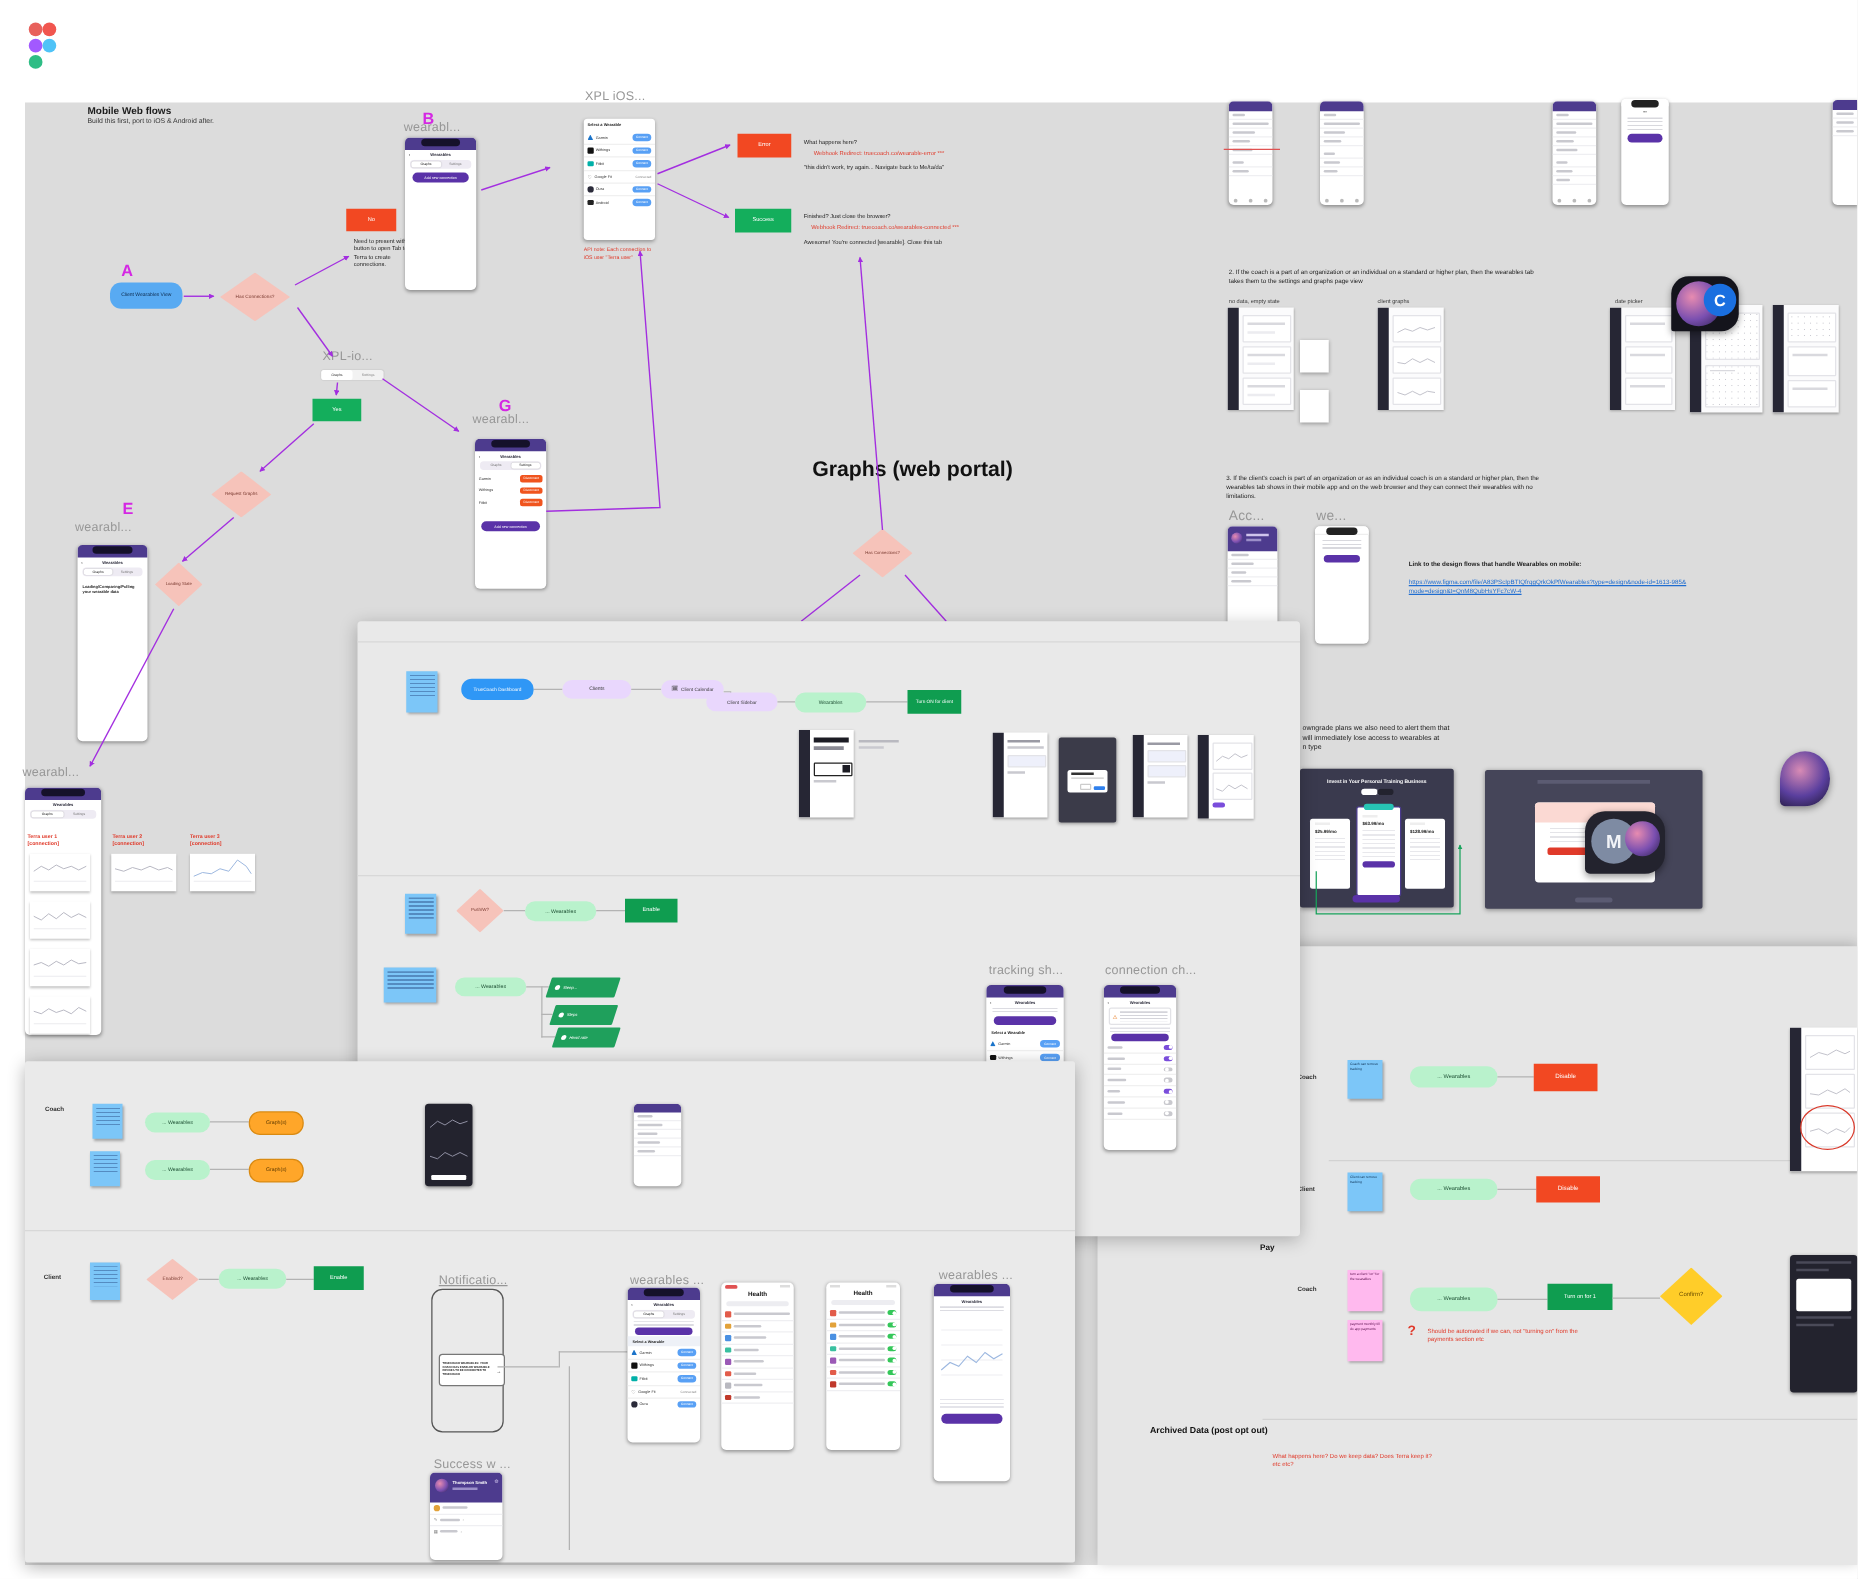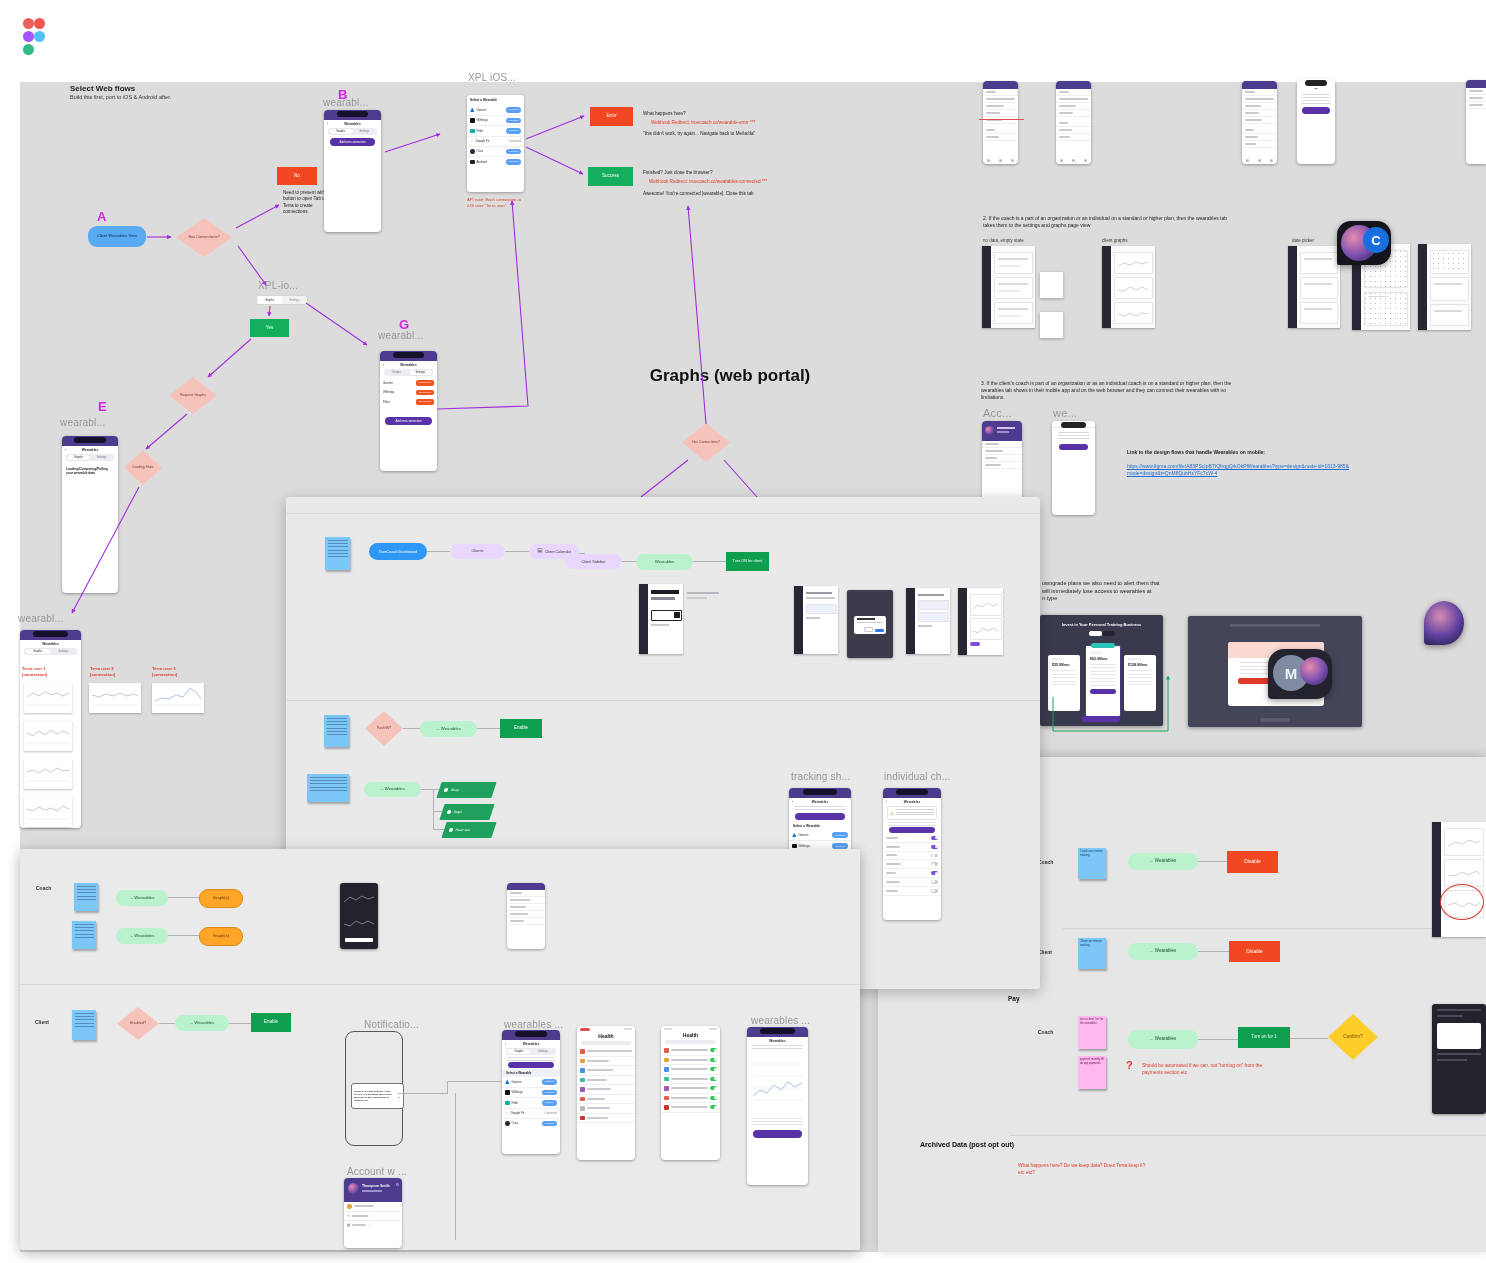--- a/index.html
+++ b/index.html
@@ -70,21 +70,21 @@
   <div class="abs" style="left:23px;top:18px;width:26px;height:40px;">
     <div class="abs" style="left:0;top:0;width:11px;height:11px;border-radius:50%;background:#e8615c;"></div>
     <div class="abs" style="left:11px;top:0;width:11px;height:11px;border-radius:50%;background:#f1564f;"></div>
     <div class="abs" style="left:0;top:13px;width:11px;height:11px;border-radius:50%;background:#a259ff;"></div>
     <div class="abs" style="left:11px;top:13px;width:11px;height:11px;border-radius:50%;background:#4fc3f7;"></div>
     <div class="abs" style="left:0;top:26px;width:11px;height:11px;border-radius:50%;background:#2ebd85;"></div>
   </div>
 
   <div class="abs" style="left:20px;top:82px;width:1466px;height:1170px;background:#dcdcdc;"></div>
 
-  <div class="abs" style="left:70px;top:84px;font-size:8px;font-weight:bold;color:#1c1c1c;">Select Web flows</div>
+  <div class="abs" style="left:70px;top:84px;font-size:8px;font-weight:bold;color:#1c1c1c;">Mobile Web flows</div>
   <div class="abs" style="left:70px;top:94px;font-size:5.5px;color:#333;">Build this first, port to iOS &amp; Android after.</div>
 
   <div class="abs lb" style="left:97px;top:209px;">A</div>
   <div class="abs pill pskyblue" style="left:88px;top:226px;width:58px;height:21px;font-size:4px;">Client Wearables View</div>
   <div class="abs diamond dpink" style="left:176px;top:218px;width:56px;height:39px;font-size:3.8px;">
       <span style="width:60%;">Has Connections?</span>
     </div>
 
   <div class="abs box bred" style="left:277px;top:167px;width:40px;height:18px;font-size:4.5px;">No</div>
   <div class="abs note" style="left:283px;top:190px;width:52px;">Need to present with button to open Tab to Terra to create connections.</div>
@@ -720,21 +720,21 @@
           <span class="swic" style="background:#1a73c9;clip-path:polygon(50% 0,100% 100%,0 100%);"></span>
           <span class="swnm">Garmin</span>
           <span class="cbtn" style="width:16px;height:6px;">Connect</span>
         </div>
       <div class="swrow">
           <span class="swic" style="background:#111;"></span>
           <span class="swnm">Withings</span>
           <span class="cbtn" style="width:16px;height:6px;">Connect</span>
         </div>
     </div>
-    <div class="abs ft" style="left:598px;top:274px;">individual ch...</div>
+    <div class="abs ft" style="left:598px;top:274px;">connection ch...</div>
     <div class="abs phone" style="left:597px;top:291px;width:58px;height:132px;">
       <div class="phh">
           <div class="notch"></div>
         </div>
       <div class="phtit"><span class="phback">‹</span><span>Wearables</span></div>
       <div style="margin:2px 4px;border:0.5px solid #e2e2e6;border-radius:2px;display:flex;gap:2px;padding:2px;align-items:center;">
         <span style="color:#e8802a;font-size:4.5px;">⚠</span>
         <span style="flex:1;height:8px;background:repeating-linear-gradient(180deg,#d4d4da 0 1px,transparent 1px 2.6px);"></span>
       </div>
       <div style="margin:1px 5px;height:4px;background:repeating-linear-gradient(180deg,#e0e0e6 0 1px,transparent 1px 2.6px);"></div>
@@ -847,21 +847,21 @@
         <div class="stl"></div>
       </div>
     <div class="abs diamond dpink" style="left:97px;top:158px;width:42px;height:33px;font-size:3.8px;">
         <span style="width:64%;">Enabled?</span>
       </div>
     <div class="conn" style="left:139px;top:174px;width:16px;height:1px;"></div>
     <div class="abs pill pgreen" style="left:155px;top:166px;width:54px;height:16px;font-size:4.2px;">... Wearables</div>
     <div class="conn" style="left:209px;top:174px;width:22px;height:1px;"></div>
     <div class="abs box bdgreen" style="left:231px;top:164px;width:40px;height:19px;font-size:4.5px;">Enable</div>
 
-    <div class="abs ft" style="left:344px;top:170px;">Notificatio...</div>
+    <div class="abs ft" style="left:331px;top:170px;text-decoration:underline;">Notificatio...</div>
     <div class="abs" style="left:325px;top:182px;width:56px;height:113px;border:1px solid #555;border-radius:9px;"></div>
     <div class="abs" style="left:331px;top:234px;width:47px;height:22px;background:#fff;border:0.6px solid #777;border-radius:3px;display:flex;align-items:center;padding:1px 2px;gap:1px;">
       <span style="flex:1;font-size:2.2px;line-height:1.3;color:#222;font-weight:bold;">TRUECOACH WEARABLES: YOUR COACH HAS ENABLED WEARABLE DEVICES TO BE CONNECTED TO TRUECOACH</span>
       <span style="font-size:4px;color:#333;">→</span>
     </div>
     <div class="conn" style="left:378px;top:244px;width:49px;height:1px;"></div>
     <div class="conn" style="left:427px;top:232px;width:1px;height:13px;"></div>
     <div class="conn" style="left:427px;top:232px;width:55px;height:1px;"></div>
     <div class="conn" style="left:435px;top:244px;width:1px;height:147px;"></div>
 
@@ -1016,21 +1016,21 @@
             <line x1="6" y1="24" x2="55" y2="24"></line>
             <line x1="6" y1="36" x2="55" y2="36"></line>
             <line x1="6" y1="48" x2="55" y2="48"></line>
           </g>
           <polyline points="6,44 13,38 20,41 27,33 34,38 41,30 48,35 55,31" fill="none" stroke="#9db8e0" stroke-width="0.9"></polyline>
         </svg>
       <div style="margin:2px 5px;height:8px;background:repeating-linear-gradient(180deg,#e4e4ea 0 1px,transparent 1px 3px);"></div>
       <div class="pbtn" style="margin:4px 6px 0;height:8px;"></div>
     </div>
 
-    <div class="abs ft" style="left:327px;top:317px;">Account w ...</div>
+    <div class="abs ft" style="left:327px;top:317px;">Success w ...</div>
     <div class="abs phone" style="left:324px;top:329px;width:58px;height:70px;">
       <div style="height:24px;background:#4d3b8e;position:relative;">
         <div class="avph abs" style="left:4px;top:5px;width:11px;height:11px;"></div>
         <div class="abs" style="left:18px;top:6px;font-size:3.4px;font-weight:bold;color:#fff;">Thompson Smith</div>
         <div class="abs" style="left:18px;top:12px;width:20px;height:1.6px;background:#9c8fc9;"></div>
         <div class="abs" style="right:3px;top:4px;font-size:4px;color:#cfc4ec;">⚙</div>
       </div>
       <div class="lrow">
           <span class="swic" style="background:#e2a23a;border-radius:50%;"></span>
           <div class="lbar" style="max-width:20px;"></div>

